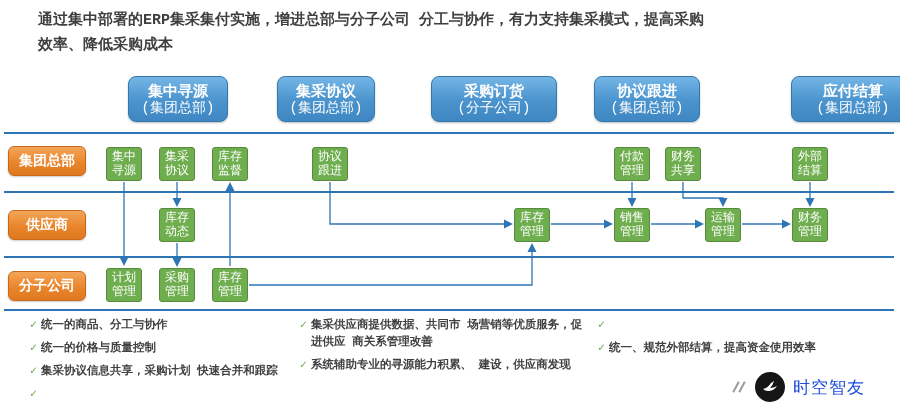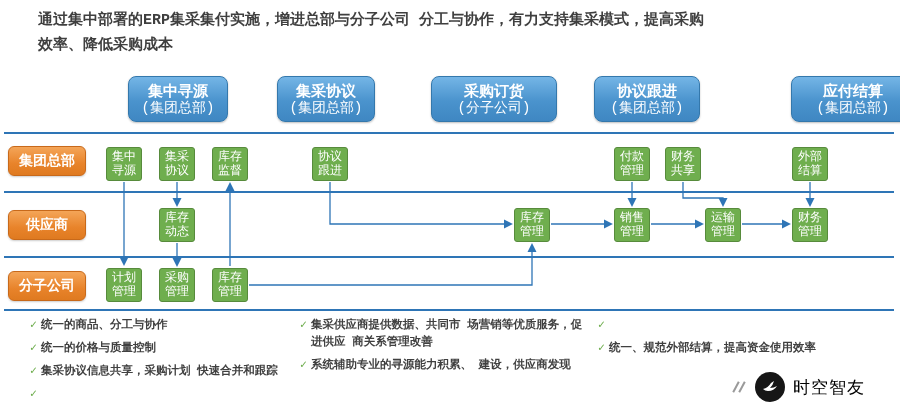--- a/index.html
+++ b/index.html
@@ -51,21 +51,21 @@
   
   .watermark{position:absolute;left:733px;top:372px;display:flex;align-items:center;gap:8px;}
   .wm-slashes{position:relative;width:14px;height:20px;}
   .wm-slashes i{position:absolute;width:2px;height:12px;background:#9a9a9a;transform:rotate(28deg);display:block;}
   .wm-slashes i:nth-child(1){left:2px;top:4px;}
   .wm-slashes i:nth-child(2){left:8px;top:4px;}
   .wm-circle{
     width:30px;height:30px;border-radius:50%;background:#161616;
     display:flex;align-items:center;justify-content:center;flex:0 0 auto;
   }
-  .wm-text{font-size:17px;color:#000000;letter-spacing:1px;}
+  .wm-text{font-size:17px;color:#1d4ed8;letter-spacing:1px;}
 </style>
 </head>
 <body>
 
 <div id="canvas">
 
   <div class="title">
     <div>通过集中部署的ERP集采集付实施，增进总部与分子公司 分工与协作，有力支持集采模式，提高采购</div>
     <div>效率、降低采购成本</div>
   </div>

